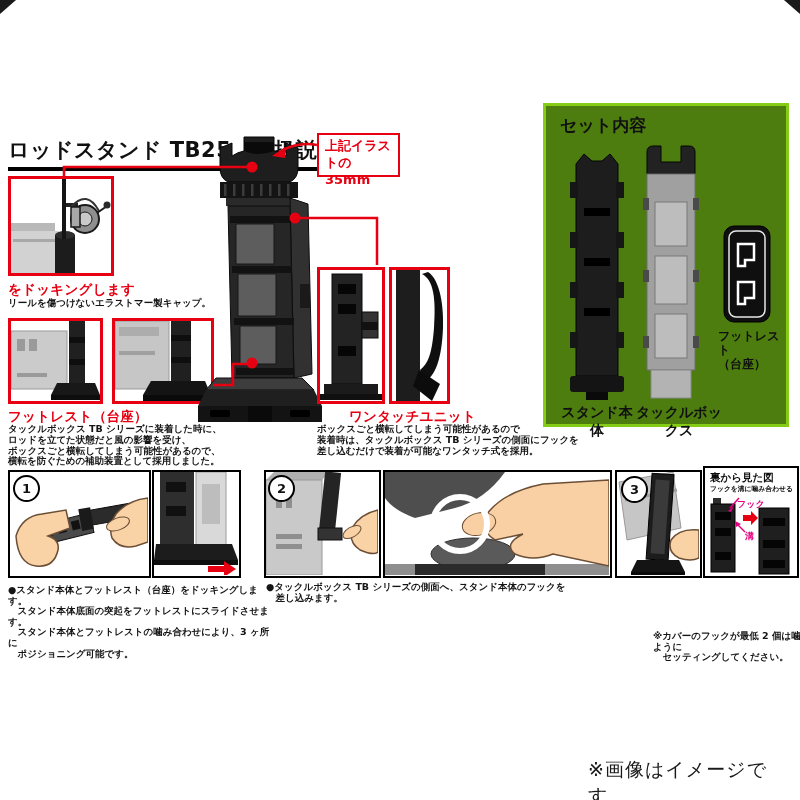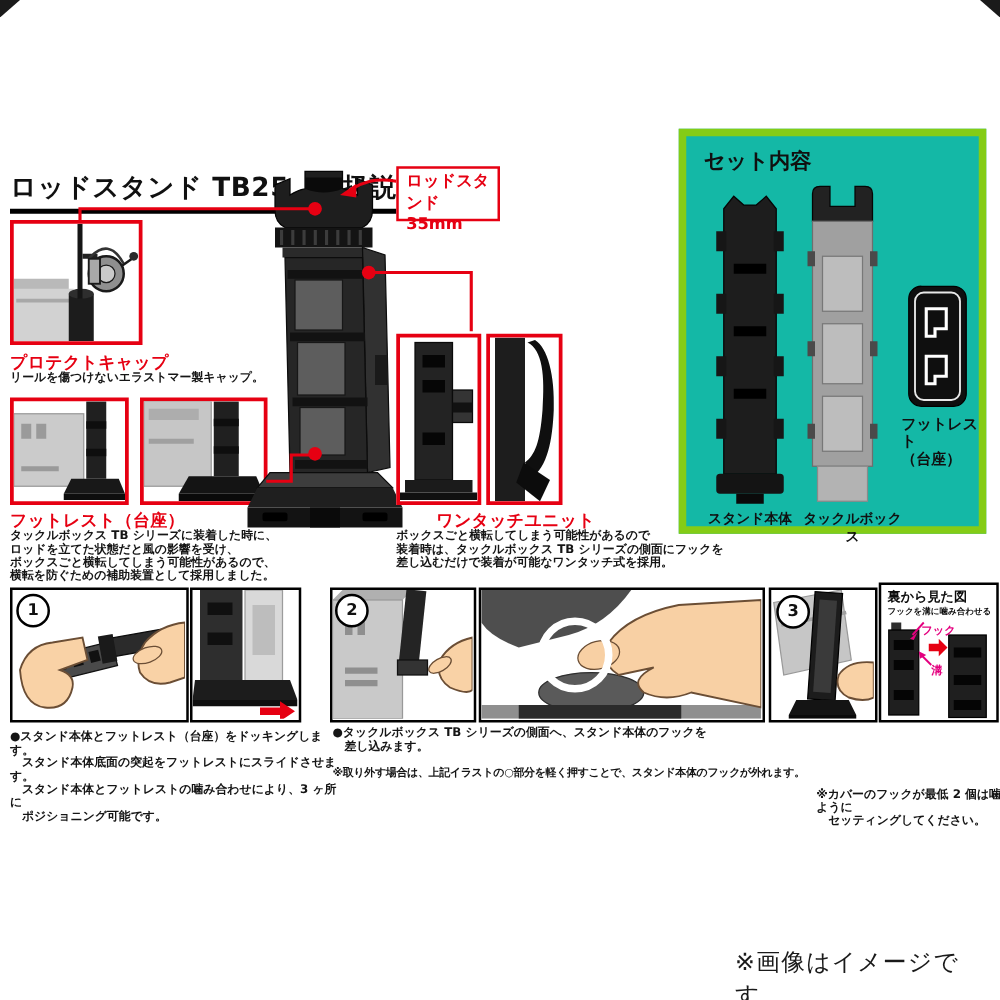--- a/index.html
+++ b/index.html
@@ -7,23 +7,23 @@
   #page{position:relative;width:800px;height:800px;background:#fff;overflow:hidden;}
   .abs{position:absolute;}
   svg{display:block;}
   .pre{white-space:pre-line;}
   .title{font-size:21px;font-weight:800;letter-spacing:.5px;border-bottom:4px solid #000;padding-bottom:3px;color:#101010;}
   .redbox{border:3px solid #e60012;background:#fff;box-sizing:border-box;overflow:hidden;}
   .redlabel{color:#e60012;font-weight:800;font-size:13.5px;letter-spacing:.3px;}
   .desc{font-size:9.5px;font-weight:700;line-height:10.8px;color:#151515;}
   .calloutbox{border:2.5px solid #e60012;background:#fff;color:#e60012;font-weight:800;
     font-size:13px;line-height:1.3;padding:3px 6px;box-sizing:border-box;}
-  .setbox{border:6px solid #84cc16;background:#14b8a6;box-sizing:border-box;}
+  .setbox{border:3px solid #84cc16;background:#4d7c0f;box-sizing:border-box;}
   .settitle{font-size:17px;font-weight:800;color:#101010;}
-  .setlabel{font-size:11px;font-weight:800;color:#101010;}
+  .setlabel{font-size:14px;font-weight:800;color:#101010;}
   .stepimg{border:2.5px solid #000;background:#fff;box-sizing:border-box;overflow:hidden;}
   .stepnum{width:23px;height:23px;border:2px solid #000;border-radius:50%;background:#fff;
     display:flex;align-items:center;justify-content:center;font-weight:800;font-size:13px;z-index:6;}
   .steptext{font-size:9.5px;font-weight:700;line-height:10.6px;color:#151515;}
   .stepnote{font-size:8.8px;font-weight:700;letter-spacing:-.3px;color:#151515;white-space:nowrap;}
   .panel{border:2.5px solid #000;background:#fff;box-sizing:border-box;}
   .paneltitle{font-size:10.5px;font-weight:800;color:#0d0d0d;}
   .panelsub{font-size:6.8px;font-weight:700;color:#0d0d0d;}
   .pink{color:#e4007f;font-weight:800;font-size:9px;}
   .footer{font-size:19px;font-weight:500;color:#1a1a1a;letter-spacing:1px;}
@@ -43,41 +43,41 @@
     <polyline points="64,176 64,167 252,167" fill="none" stroke="#e60012" stroke-width="2.5"></polyline>
     <circle cx="252" cy="167" r="5.5" fill="#e60012"></circle>
     <path d="M317,145 C300,142 290,146 282,151" fill="none" stroke="#e60012" stroke-width="2.5"></path>
     <polygon points="272,156 285,147 285,158" fill="#e60012"></polygon>
     <circle cx="295" cy="218" r="5.5" fill="#e60012"></circle>
     <polyline points="295,218 377,218 377,265" fill="none" stroke="#e60012" stroke-width="2.5"></polyline>
     <polyline points="213,385 233,385 233,364 250,364" fill="none" stroke="#e60012" stroke-width="2.5"></polyline>
     <circle cx="252" cy="363" r="5.5" fill="#e60012"></circle>
   </svg>
 
-  <div class="abs calloutbox pre" style="left:317px;top:133px;width:83px;height:44px;z-index:6;">ロッドスタンド
+  <div class="abs calloutbox pre" style="left:317px;top:133px;width:83px;height:44px;z-index:6;">上記イラストの
 35mm</div>
 
   <div class="abs redbox" style="left:8px;top:176px;width:106px;height:100px;">
     <svg width="100" height="94" viewBox="0 0 100 94">
       <rect x="0" y="44" width="44" height="10" fill="#b9b9b9"></rect>
       <rect x="0" y="52" width="48" height="42" fill="#d2d2d2"></rect>
       <rect x="2" y="60" width="44" height="3" fill="#a8a8a8"></rect>
       <rect x="44" y="56" width="20" height="38" fill="#1c1c1c"></rect>
       <ellipse cx="54" cy="56" rx="10" ry="4" fill="#2e2e2e"></ellipse>
       <rect x="51" y="0" width="4" height="60" fill="#151515"></rect>
       <rect x="55" y="24" width="12" height="4" fill="#222"></rect>
       <path d="M60,28 Q76,10 88,32" stroke="#333" stroke-width="2" fill="none"></path>
       <circle cx="74" cy="40" r="14" fill="#8f8f8f" stroke="#1a1a1a" stroke-width="2"></circle>
       <circle cx="74" cy="40" r="7" fill="#c9c9c9" stroke="#1a1a1a" stroke-width="1"></circle>
       <rect x="60" y="28" width="9" height="20" fill="#a8a8a8" stroke="#1a1a1a" stroke-width="1.5"></rect>
       <line x1="86" y1="34" x2="96" y2="27" stroke="#1a1a1a" stroke-width="2"></line>
       <circle cx="96" cy="26" r="3.5" fill="#2a2a2a"></circle>
     </svg>
   </div>
-  <div class="abs redlabel" style="left:8px;top:281px;">プロテクトキャップ</div>
+  <div class="abs redlabel" style="left:8px;top:281px;">をドッキングします</div>
   <div class="abs desc pre" style="left:8px;top:298px;">リールを傷つけないエラストマー製キャップ。</div>
 
   <div class="abs redbox" style="left:8px;top:318px;width:95px;height:86px;">
     <svg width="89" height="80" viewBox="0 0 89 80">
       <rect x="0" y="10" width="56" height="58" fill="#cbcbcb" stroke="#9a9a9a"></rect>
       <rect x="6" y="18" width="8" height="12" fill="#9a9a9a"></rect>
       <rect x="18" y="18" width="8" height="12" fill="#9a9a9a"></rect>
       <rect x="6" y="52" width="30" height="4" fill="#9a9a9a"></rect>
       <rect x="58" y="0" width="16" height="62" fill="#202020"></rect>
       <rect x="58" y="16" width="16" height="6" fill="#0e0e0e"></rect>
@@ -261,21 +261,20 @@
       <rect x="30" y="92" width="130" height="11" fill="#2b2b2b"></rect>
       <path d="M0,0 L120,0 Q100,28 70,36 L30,46 Q8,38 0,26 Z" fill="#4e4e4e"></path>
       <path d="M224,8 L158,12 Q118,20 102,42 Q94,58 110,68 L138,62 Q118,72 130,82 Q148,90 168,82 L224,94 Z" fill="#f8d0a4" stroke="#6b4e35" stroke-width="1.5"></path>
       <ellipse cx="94" cy="52" rx="17" ry="11" fill="#f8d0a4" stroke="#6b4e35" transform="rotate(-15 94 52)"></ellipse>
       <circle cx="75" cy="52" r="27" fill="none" stroke="#fff" stroke-width="6"></circle>
     </svg>
   </div>
   <div class="abs stepnum" style="left:268px;top:475px;">2</div>
   <div class="abs steptext pre" style="left:266px;top:582px;width:350px;">●タックルボックス TB シリーズの側面へ、スタンド本体のフックを
 　差し込みます。</div>
-  <div class="abs stepnote" style="left:266px;top:613px;">※取り外す場合は、上記イラストの○部分を軽く押すことで、スタンド本体のフックが外れます。</div>
 
   <div class="abs stepimg" style="left:615px;top:470px;width:87px;height:108px;">
     <svg width="82" height="103" viewBox="0 0 82 103">
       <polygon points="2,10 56,0 64,56 10,68" fill="#c6c6c6" stroke="#999"></polygon>
       <line x1="8" y1="28" x2="60" y2="18" stroke="#a0a0a0" stroke-width="3"></line>
       <g transform="rotate(4 44 46)">
         <rect x="32" y="2" width="22" height="86" fill="#1c1c1c" stroke="#000"></rect>
         <rect x="36" y="8" width="14" height="74" fill="#3a3a3a"></rect>
       </g>
       <path d="M82,58 Q62,56 54,68 Q50,80 62,86 Q74,90 82,86 Z" fill="#f9d2a6" stroke="#6b4e35" stroke-width="1.5"></path>

